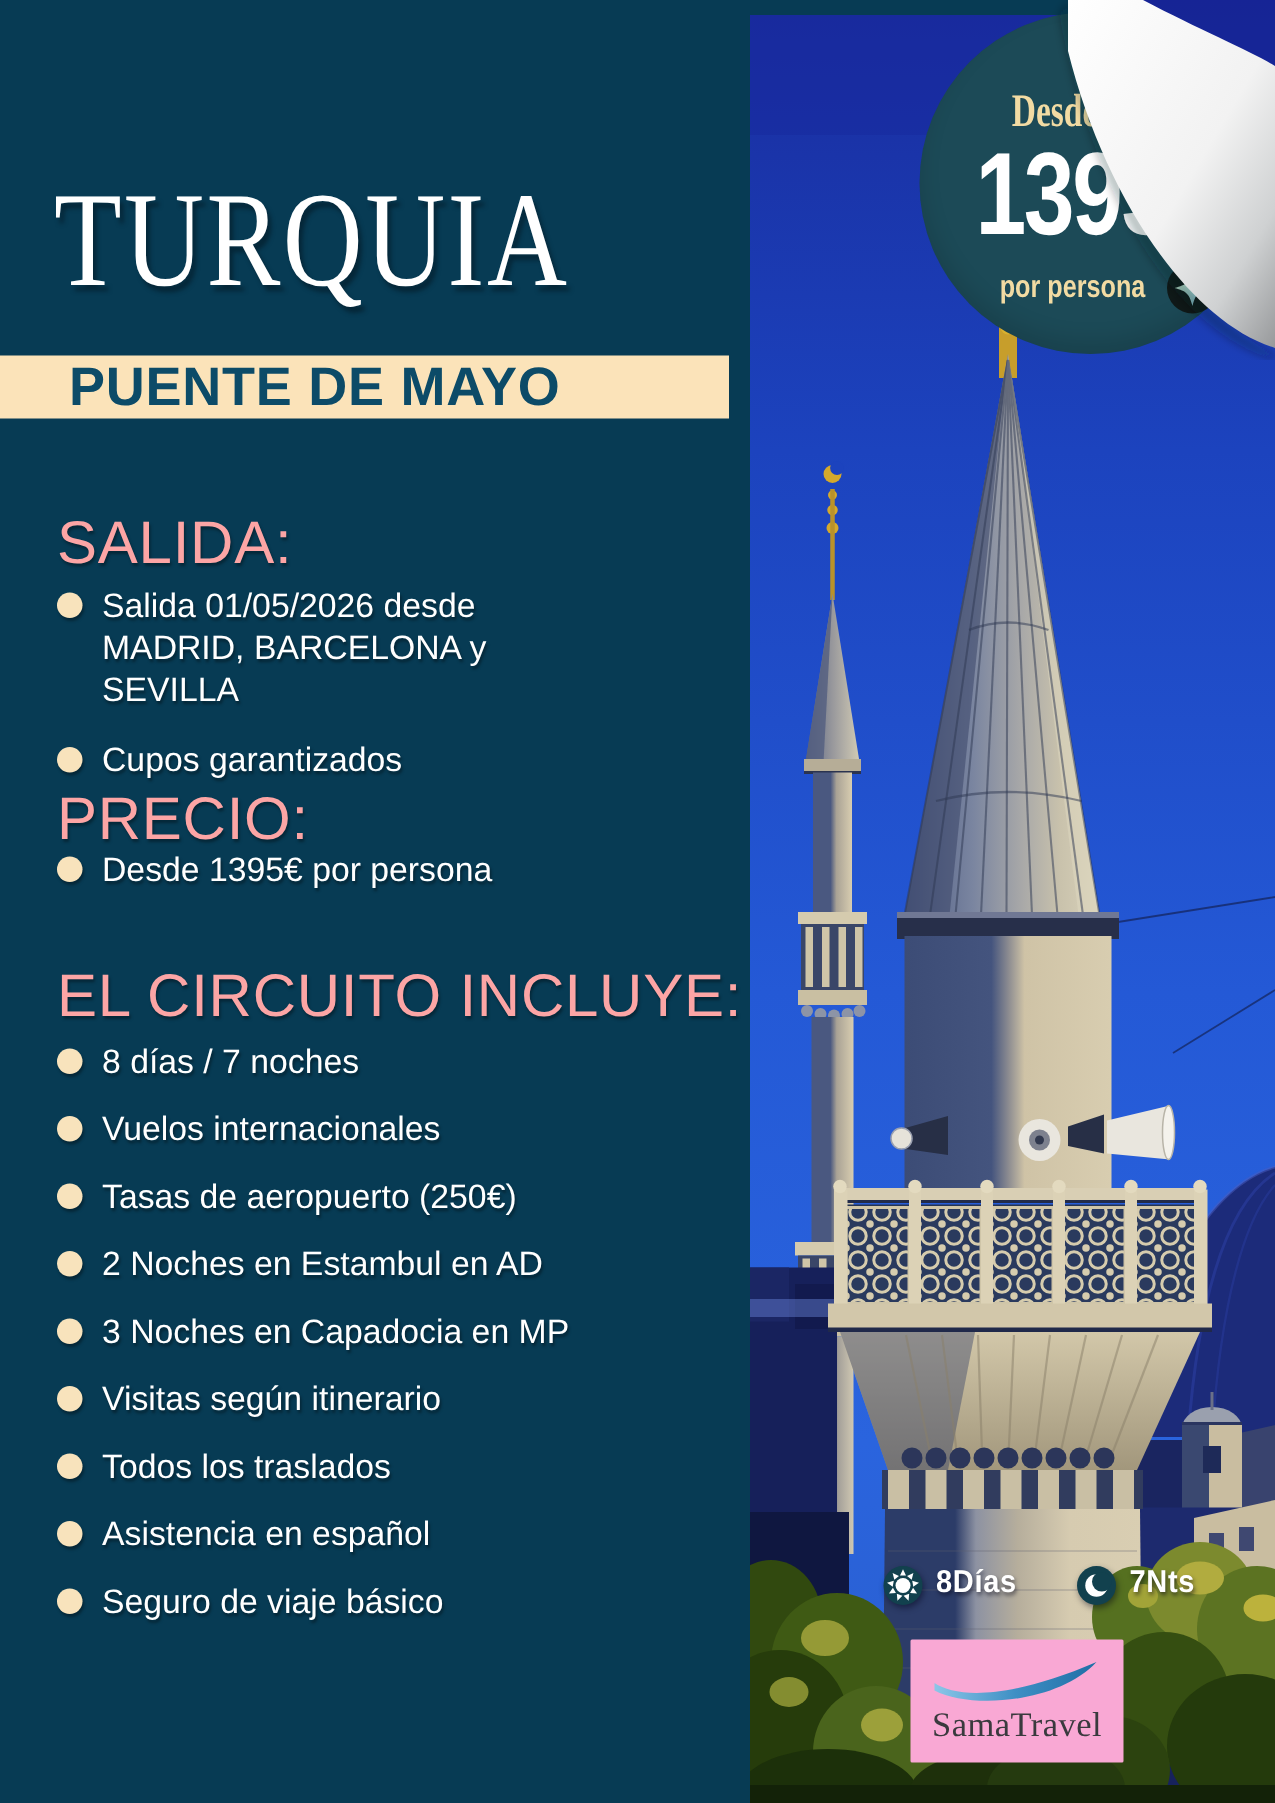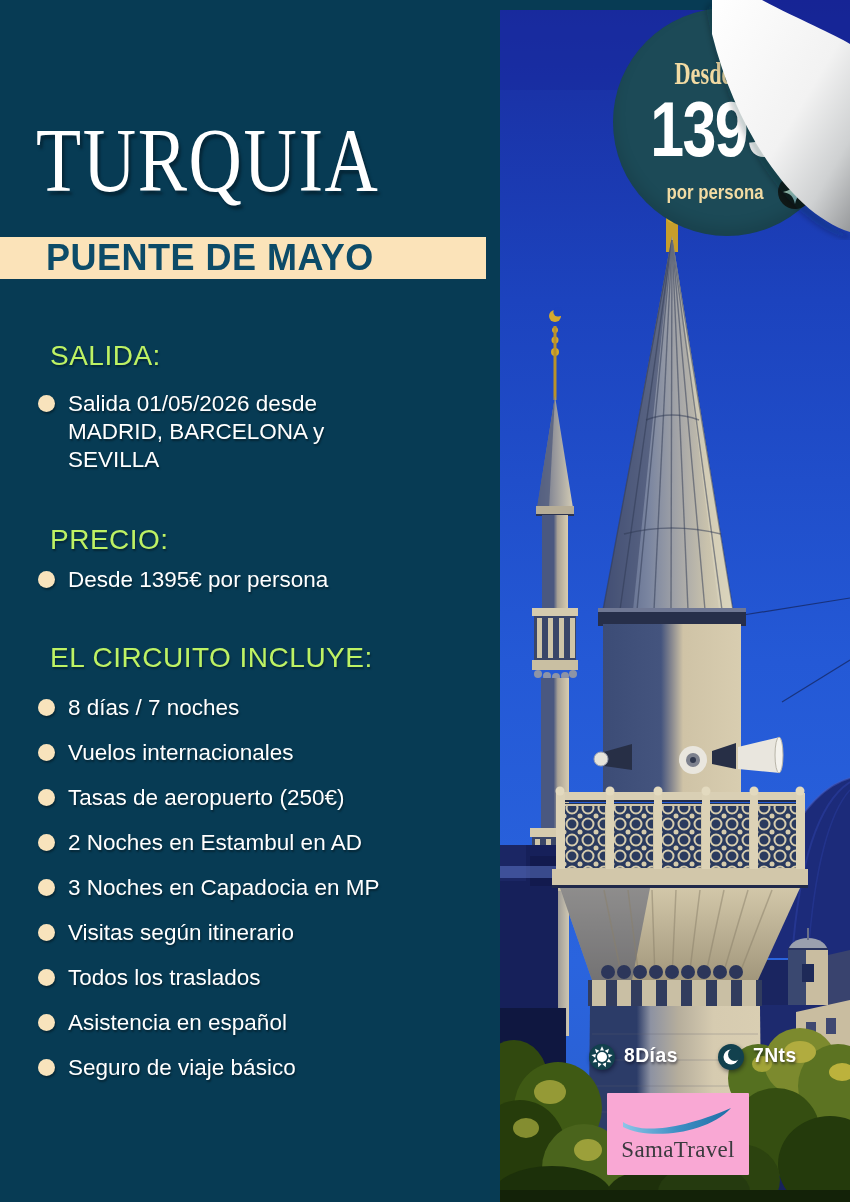--- a/index.html
+++ b/index.html
@@ -10,21 +10,21 @@
   .photo svg{display:block;width:100%;height:100%;}
   .top-strip{position:absolute;left:0;top:0;width:716px;height:10px;background:#073B54;z-index:2;}
   
   .title{position:absolute;left:36px;top:116px;z-index:3;color:#FFFFFF;
          font-family:"Liberation Serif","DejaVu Serif",serif;font-size:90px;line-height:1;
          letter-spacing:2px;transform:scaleX(0.82);transform-origin:left top;
          text-shadow:3px 4px 3px rgba(3,22,33,.55);white-space:nowrap;}
   .banner{position:absolute;left:0;top:237px;width:486px;height:42px;background:#FBE3B9;
           display:flex;align-items:center;z-index:3;}
   .banner span{margin-left:46px;color:#0C4B68;font-size:36px;font-weight:bold;letter-spacing:.5px;}
-  .heading{position:absolute;left:50px;z-index:3;color:#bef264;font-size:28px;
+  .heading{position:absolute;left:38px;z-index:3;color:#fca5a5;font-size:40px;
            letter-spacing:.5px;white-space:nowrap;text-shadow:1px 2px 2px rgba(0,0,0,.35);}
   .h-salida{top:340px;} .h-precio{top:524px;} .h-circuito{top:642px;}
   .list{position:absolute;left:38px;z-index:3;display:flex;flex-direction:column;}
   .l-salida{top:390px;width:400px;gap:19px;}
   .l-precio{top:566px;width:420px;}
   .l-circuito{top:694px;width:430px;}
   .row{display:flex;align-items:flex-start;gap:13px;}
   .l-circuito .row{margin-bottom:17px;}
   .dot{width:17px;height:17px;border-radius:50%;background:#F8E3BC;flex:none;margin-top:5px;
        box-shadow:1px 2px 2px rgba(0,0,0,.35);}
@@ -329,20 +329,24 @@
   <div class="banner">
     <span>PUENTE DE MAYO</span>
   </div>
 
   <div class="heading h-salida">SALIDA:</div>
   <div class="list l-salida">
     <div class="row">
       <span class="dot"></span>
       <span class="row-text">Salida 01/05/2026 desde MADRID, BARCELONA y SEVILLA</span>
     </div>
+    <div class="row">
+      <span class="dot"></span>
+      <span class="row-text">Cupos garantizados</span>
+    </div>
   </div>
 
   <div class="heading h-precio">PRECIO:</div>
   <div class="list l-precio">
     <div class="row">
       <span class="dot"></span>
       <span class="row-text">Desde 1395€ por persona</span>
     </div>
   </div>
 

